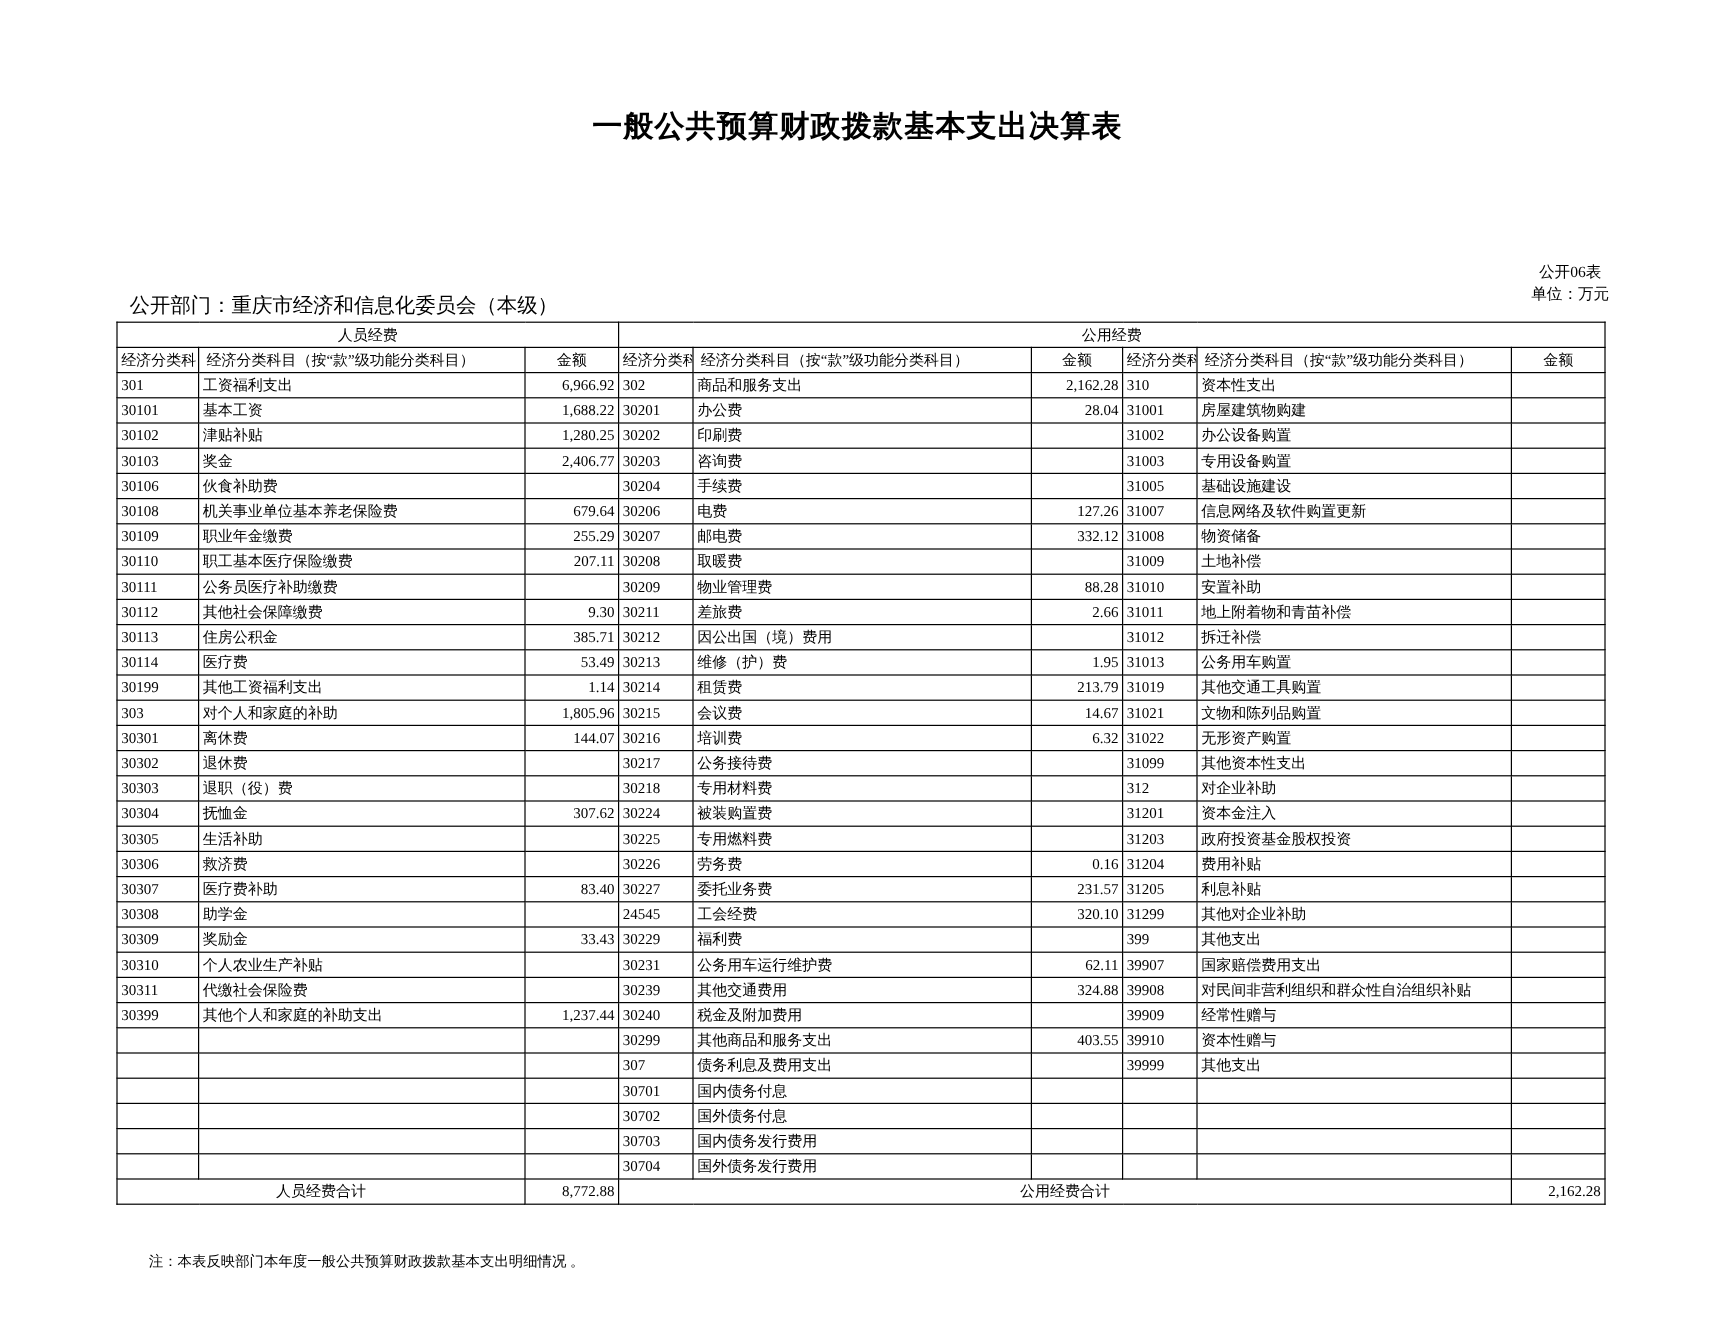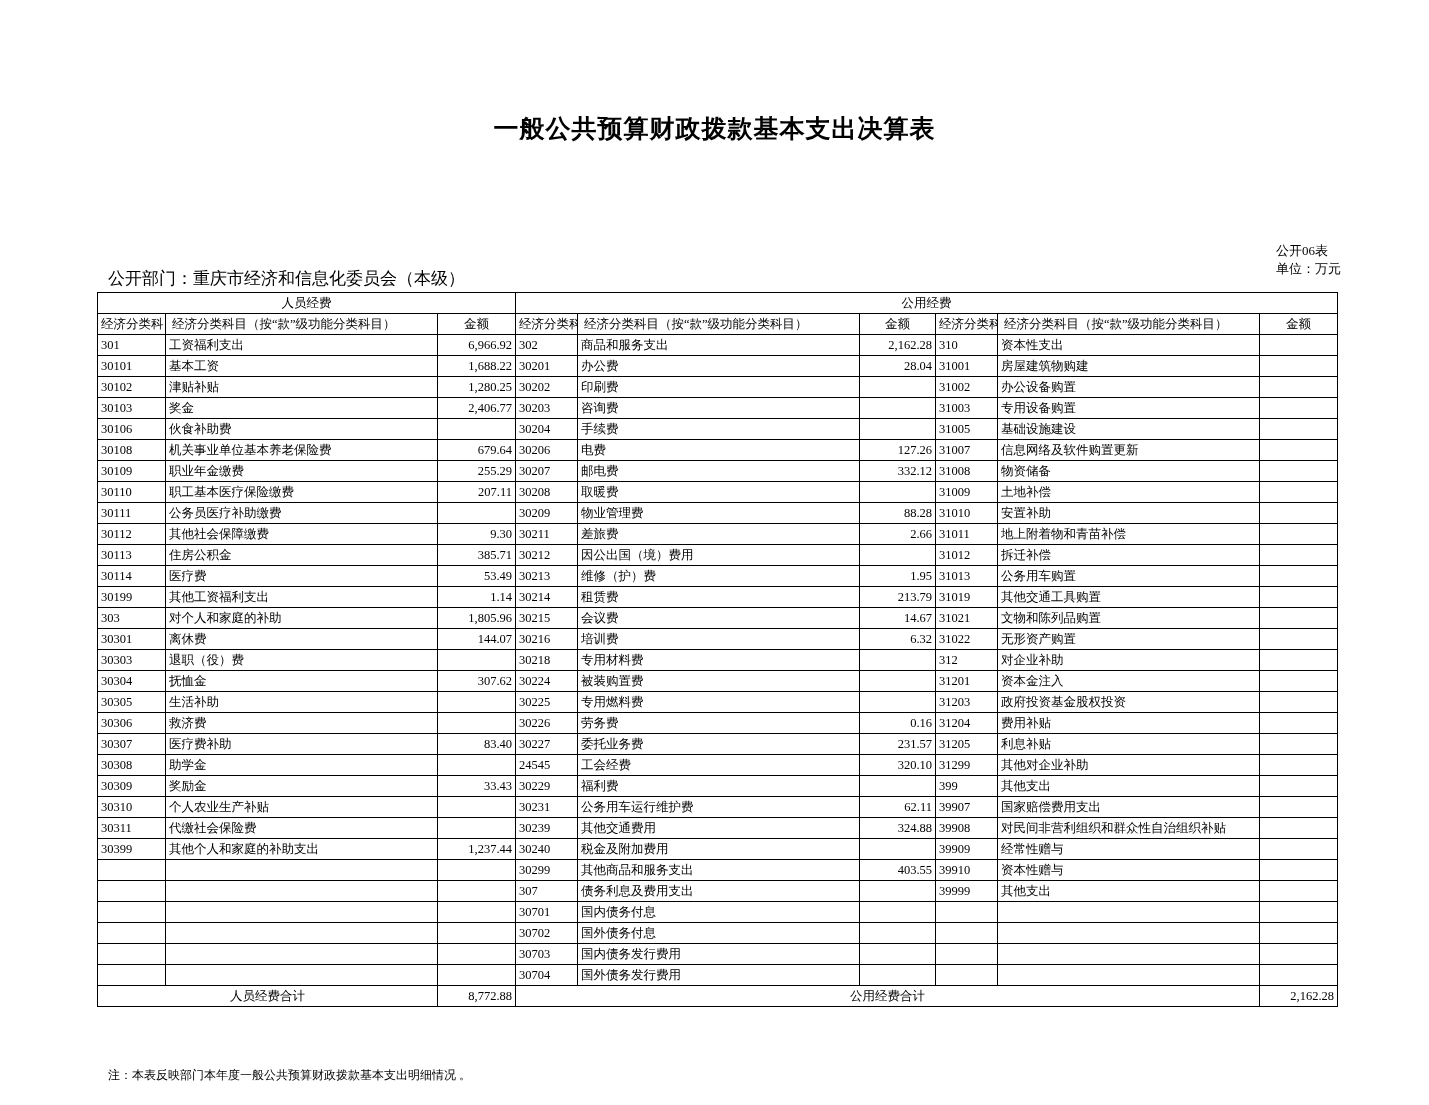--- a/index.html
+++ b/index.html
@@ -19,27 +19,27 @@
     width: 1429px;
     height: 1105px;
     box-sizing: border-box;
   }
   .title {
     text-align: center;
     font-family: "Liberation Sans", sans-serif;
     font-weight: bold;
     font-size: 25px;
     letter-spacing: 1px;
-    margin-top: 112px;
+    margin-top: 88px;
   }
   .meta-right {
     position: absolute;
     right: 88px;
     top: 130px;
-    text-align: left;
+    text-align: center;
     font-size: 13px;
     line-height: 18px;
   }
   .meta-left {
     position: absolute;
     left: 108px;
     top: 155px;
     font-size: 17px;
   }
   table.main {
@@ -94,21 +94,21 @@
     text-align: left;
     font-size: 12.5px;
     padding-left: 4px;
   }
   .total-label {
     text-align: center;
     font-size: 12.5px;
   }
   .note {
     position: absolute;
-    left: 108px;
+    left: 124px;
     top: 955px;
     font-size: 12px;
   }
   
   col.c-code { width: 68px; }
   col.c-name { width: 272px; }
   col.c-amt  { width: 78px; }
   col.c-code2{ width: 62px; }
   col.c-name2{ width: 282px; }
   col.c-amt2 { width: 76px; }
@@ -319,20 +319,31 @@
           <td class="name">离休费</td>
           <td class="num">144.07</td>
           <td class="code">30216</td>
           <td class="name">培训费</td>
           <td class="num">6.32</td>
           <td class="code">31022</td>
           <td class="name">无形资产购置</td>
           <td class="num"></td>
         </tr>
         <tr>
+          <td class="code">30302</td>
+          <td class="name">退休费</td>
+          <td class="num"></td>
+          <td class="code">30217</td>
+          <td class="name">公务接待费</td>
+          <td class="num"></td>
+          <td class="code">31099</td>
+          <td class="name">其他资本性支出</td>
+          <td class="num"></td>
+        </tr>
+        <tr>
           <td class="code">30303</td>
           <td class="name">退职（役）费</td>
           <td class="num"></td>
           <td class="code">30218</td>
           <td class="name">专用材料费</td>
           <td class="num"></td>
           <td class="code">312</td>
           <td class="name">对企业补助</td>
           <td class="num"></td>
         </tr>

